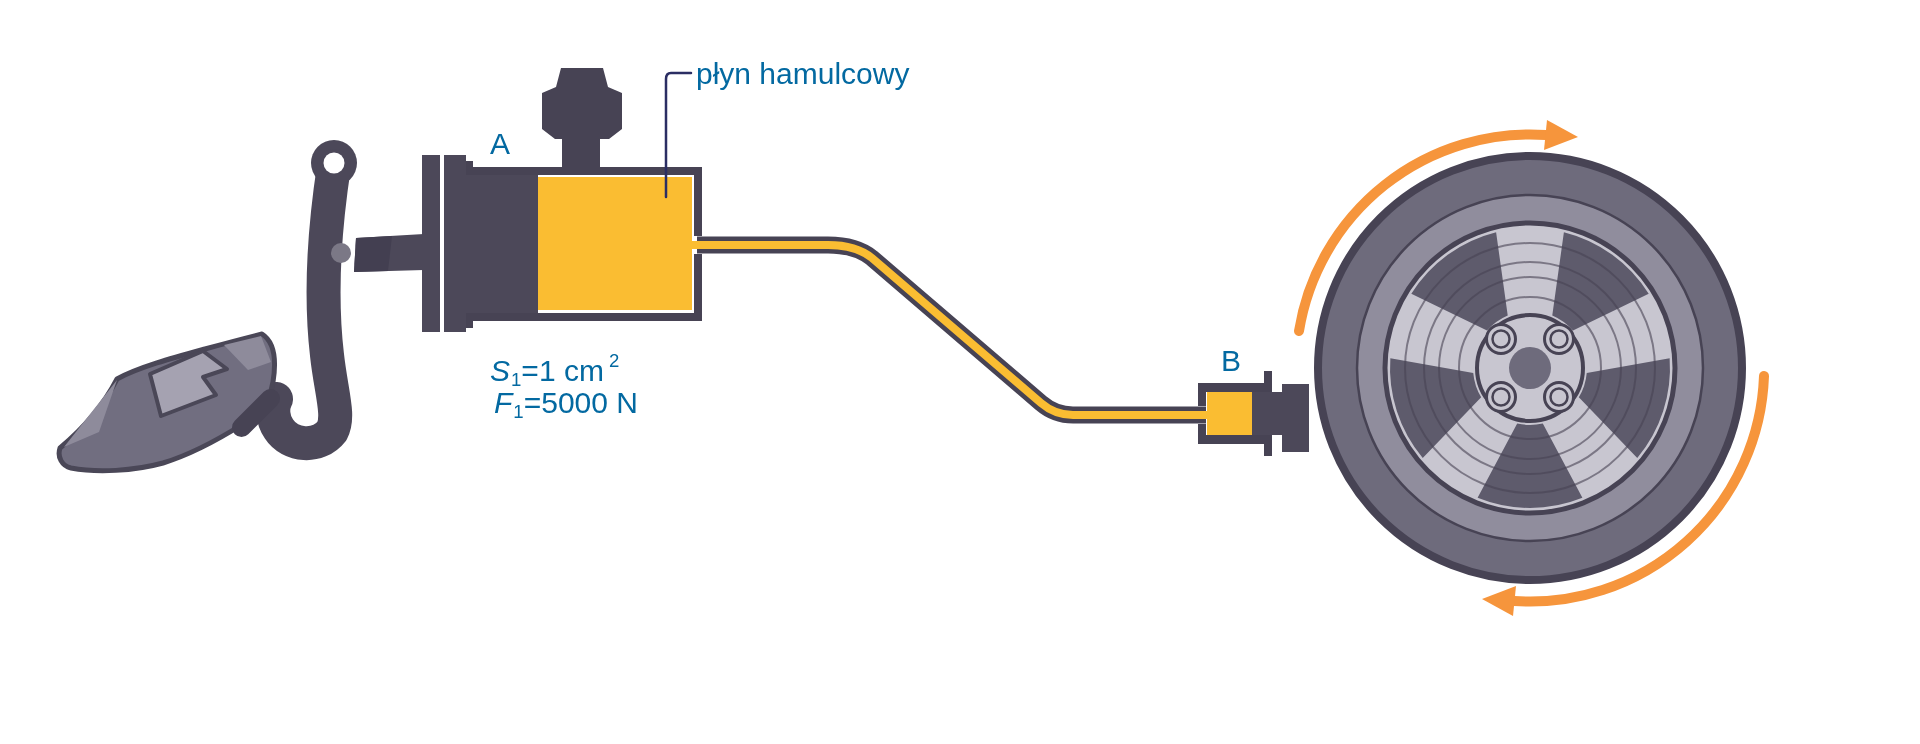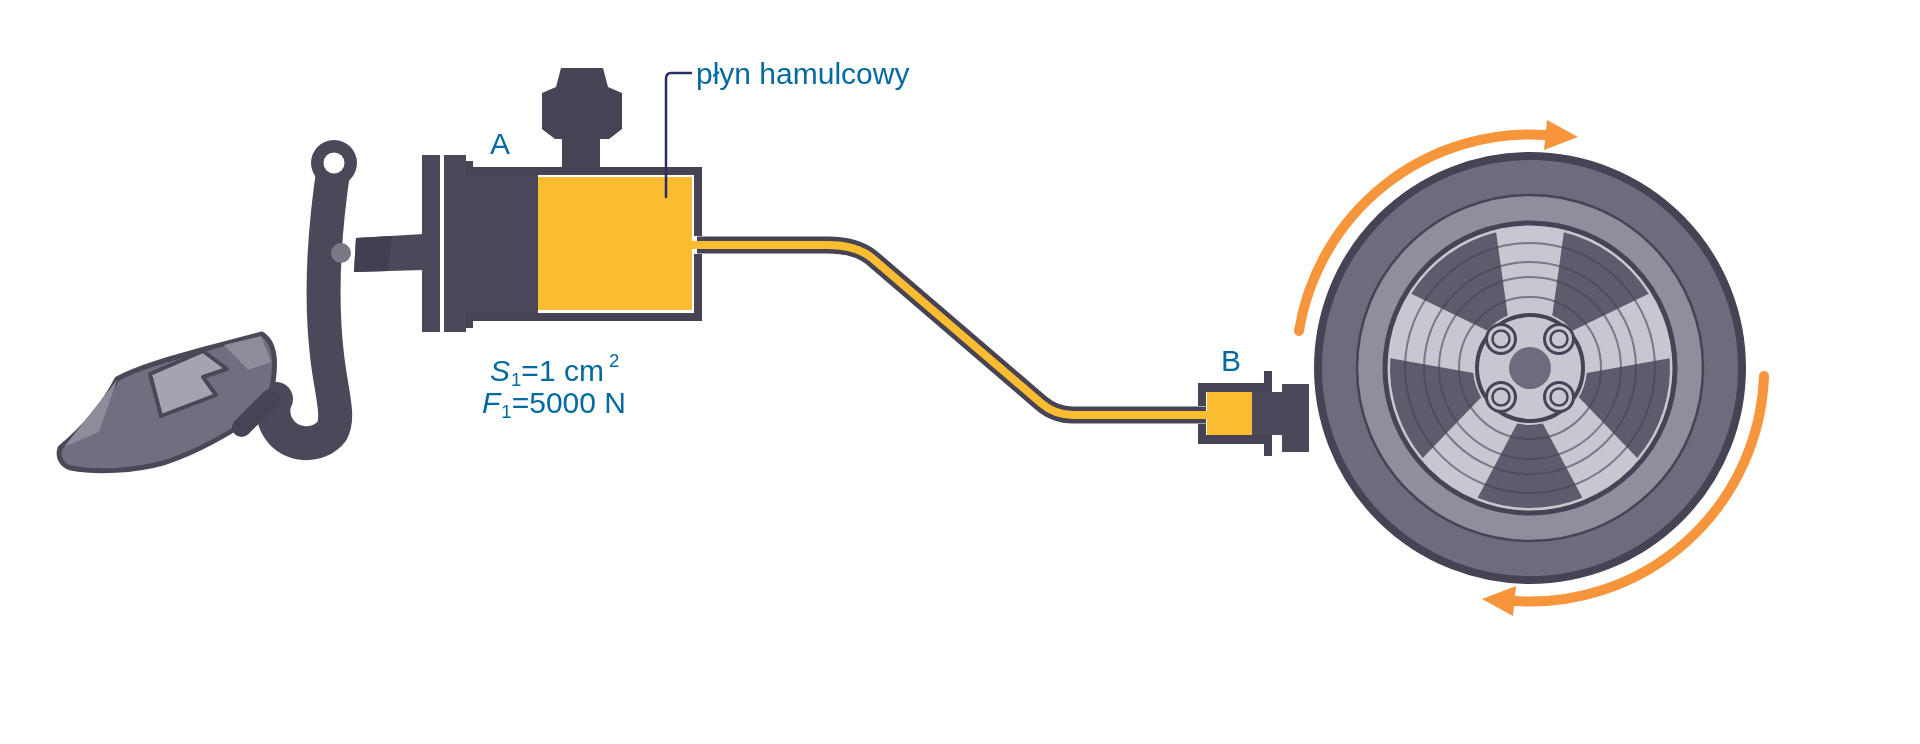--- a/index.html
+++ b/index.html
@@ -111,18 +111,18 @@
   <div class="lbl" style="left:696px;top:57px;">płyn hamulcowy</div>
 
   <div class="lbl" style="left:490px;top:127px;">A</div>
 
   <div class="lbl" style="left:1221px;top:344px;">B</div>
 
   <div class="lbl formula" style="left:466px;top:344px;margin-left:24px;">
     <i>S</i><sub>1</sub><span>=1 cm</span><sup>2</sup>
   </div>
 
-  <div class="lbl formula" style="left:482px;top:386px;">
+  <div class="lbl formula" style="left:494px;top:386px;">
     <i>F</i><sub>1</sub><span>=5000 N</span>
   </div>
 
 
 </div>
 
 </body></html>

